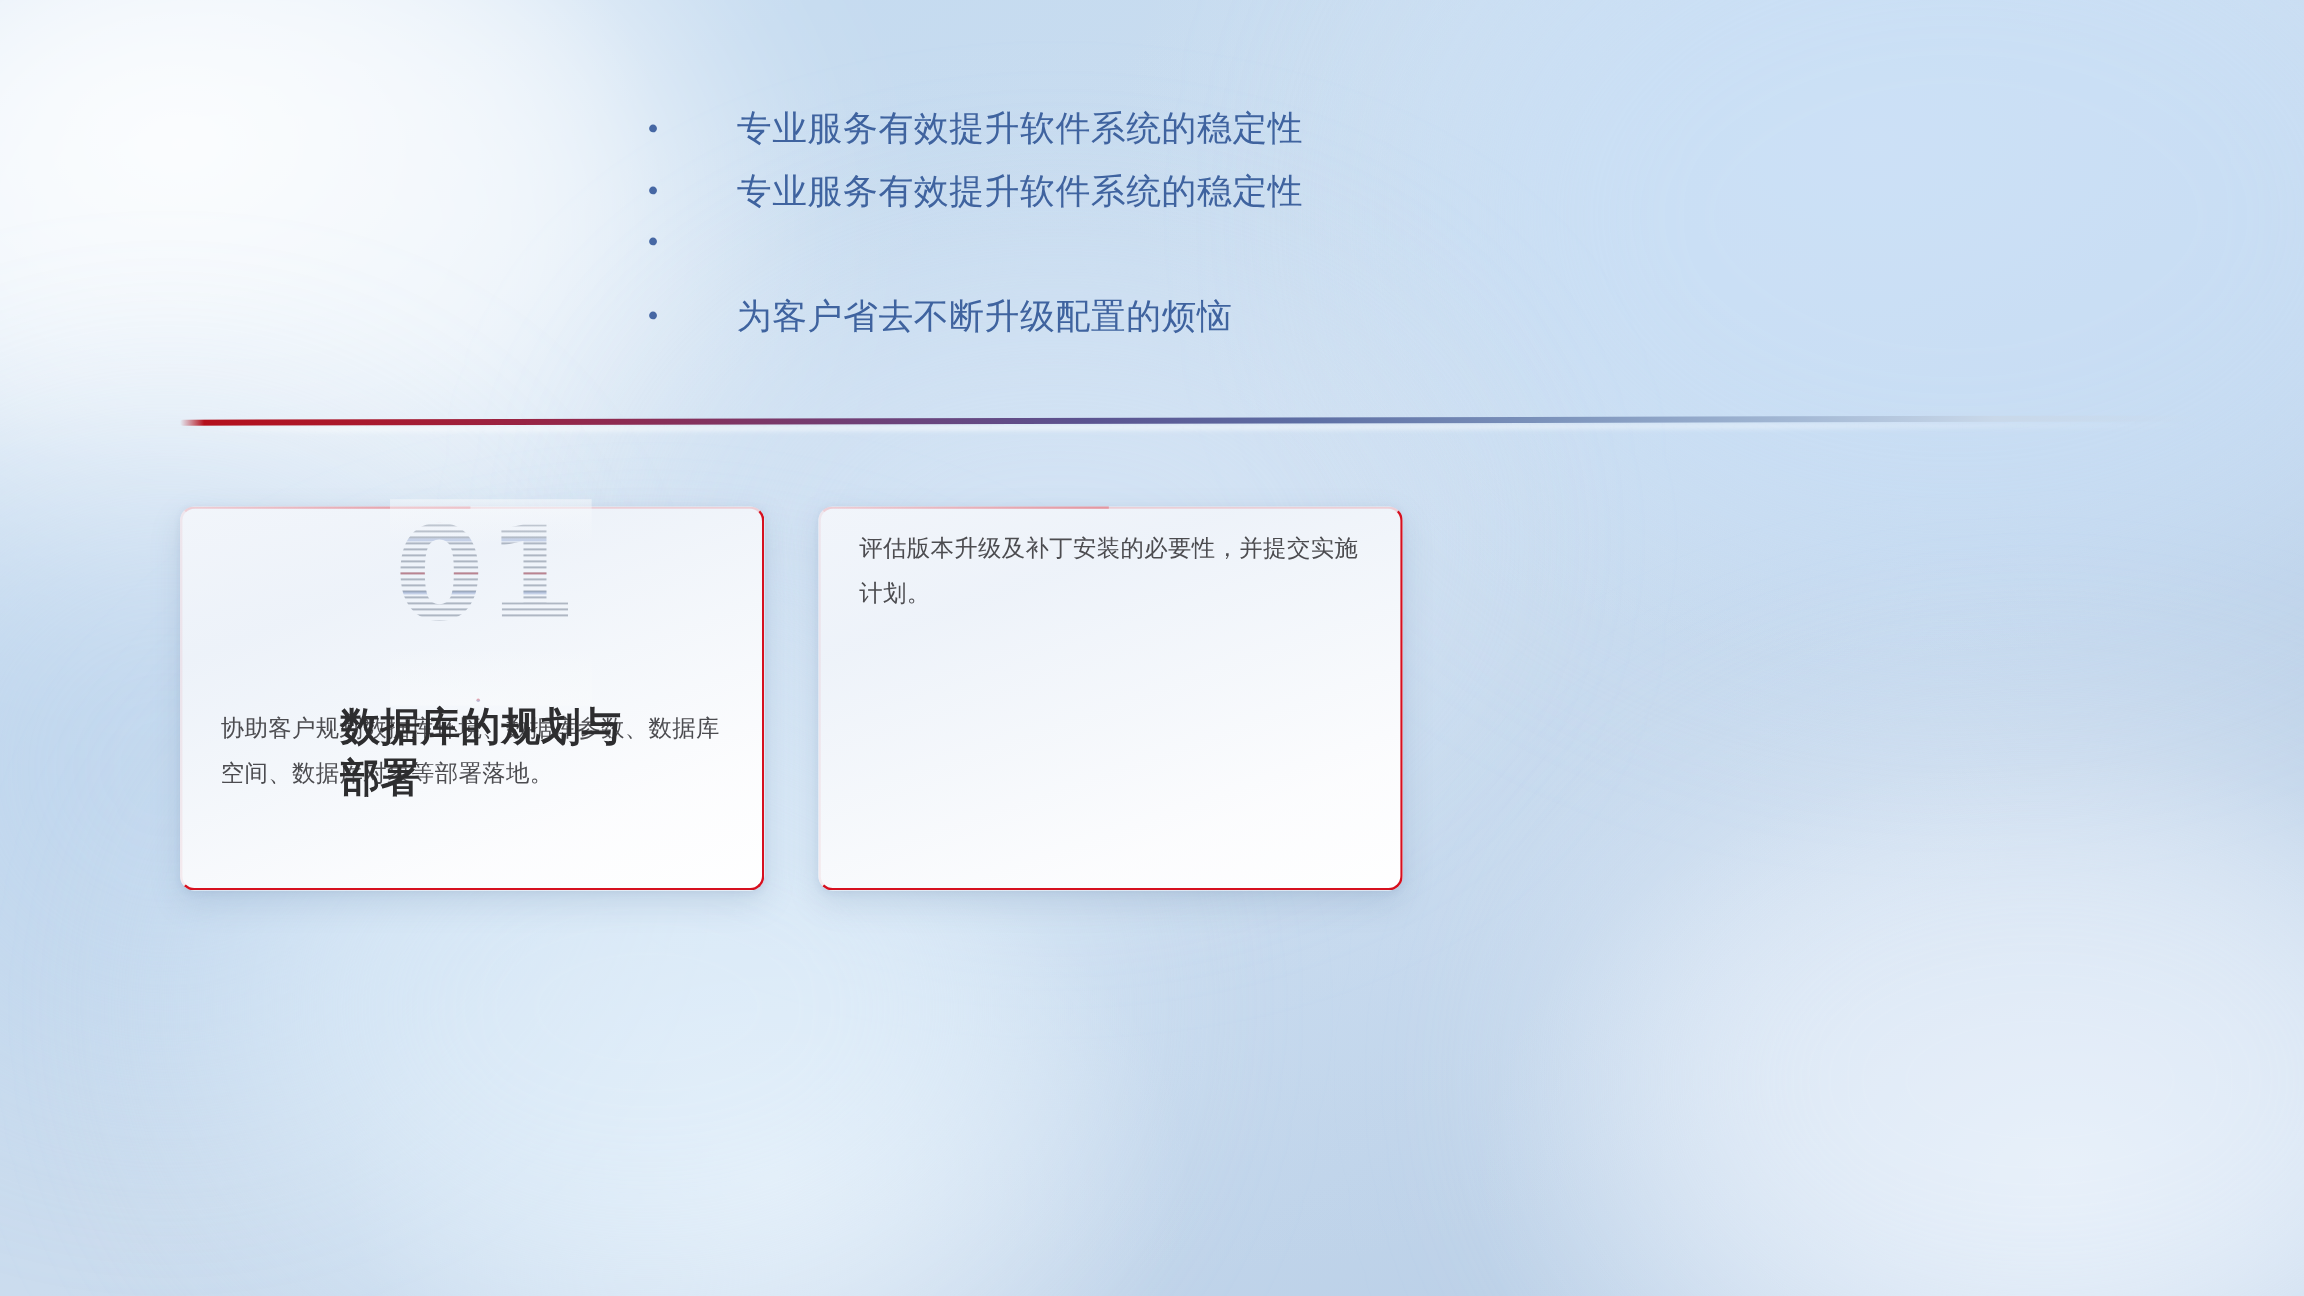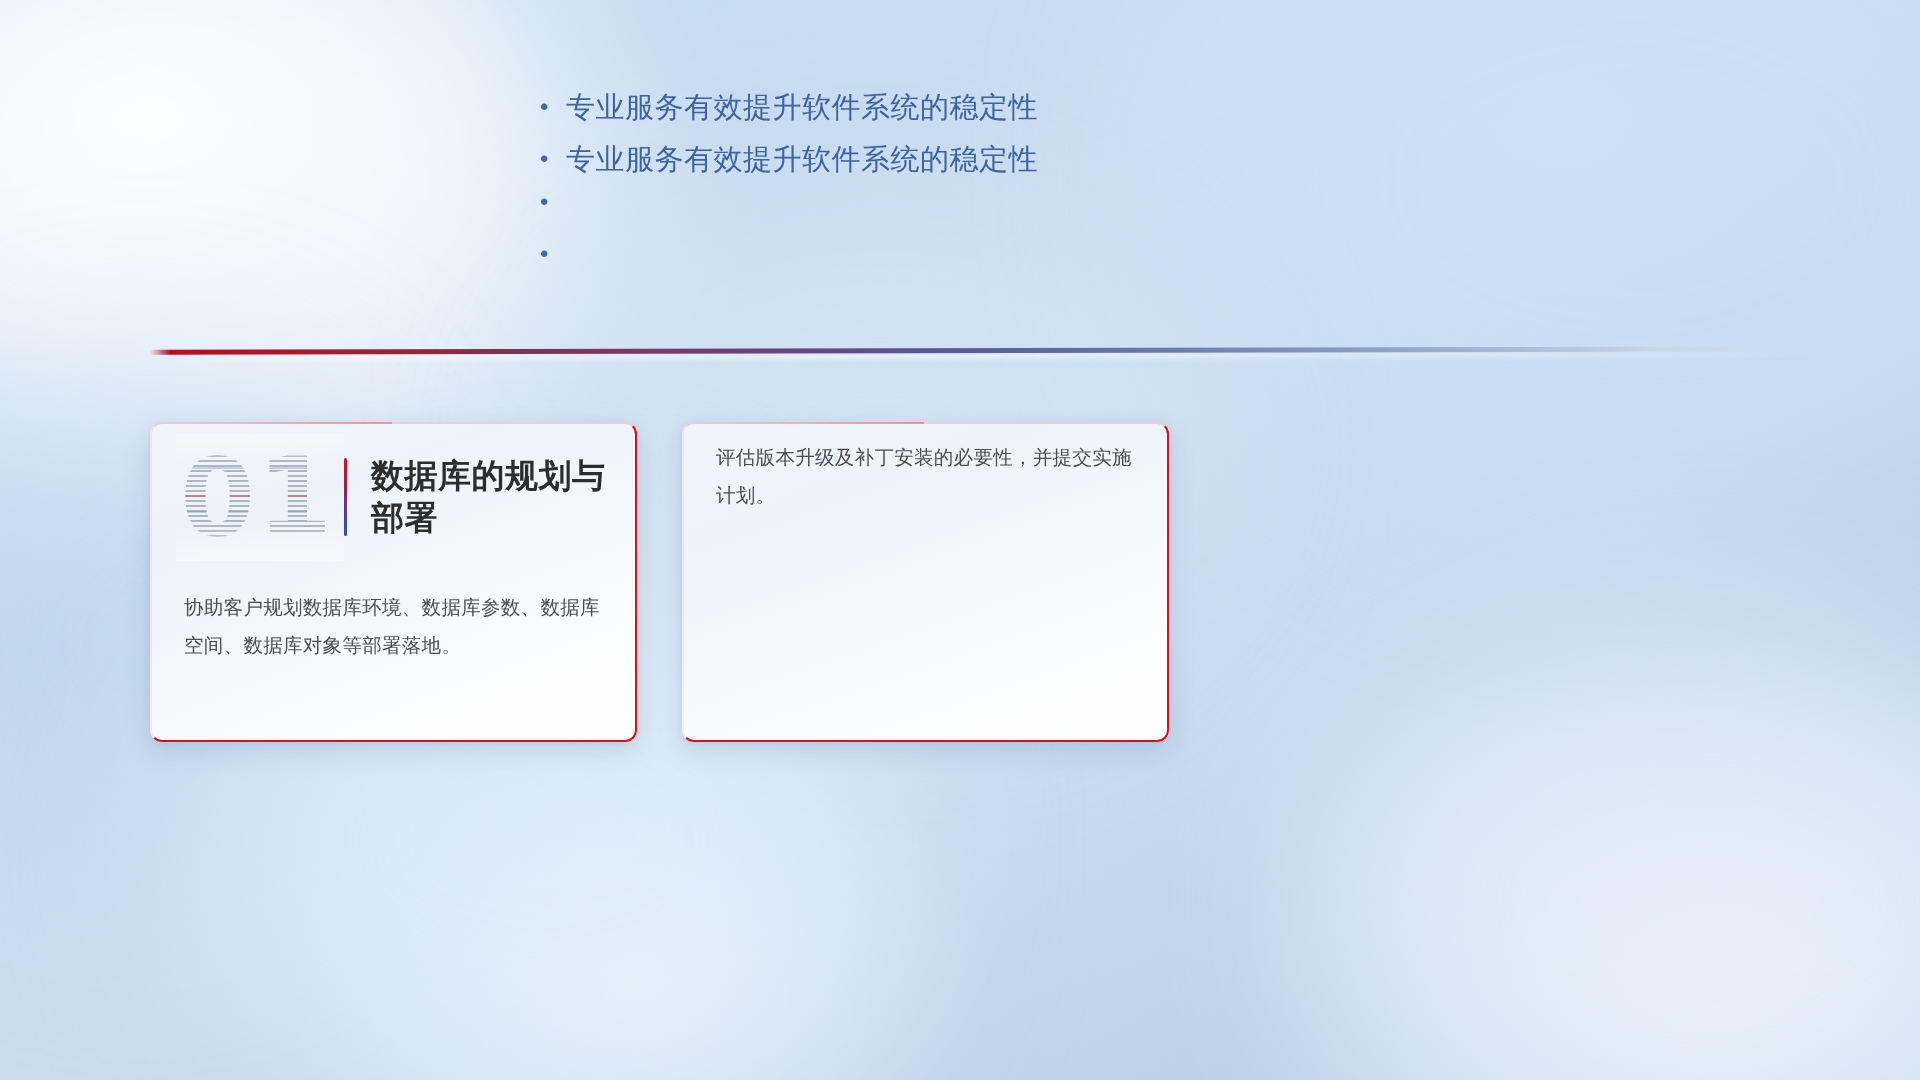--- a/index.html
+++ b/index.html
@@ -55,20 +55,21 @@
     text-align: left;
     position: relative;
     top: -2px;
   }
   .bullet-text {
     font-size: 29px;
     letter-spacing: 0.5px;
     color: #3f639f;
     font-weight: 500;
     white-space: nowrap;
+    margin-left: 48px;
   }
 
   
   .divider-wrap {
     position: absolute;
     left: 150px;
     top: 344px;
     width: 1680px;
     height: 18px;
   }
@@ -151,20 +152,21 @@
     background: linear-gradient(90deg, rgba(214,16,31,0.0) 0%, rgba(214,16,31,0.30) 100%);
   }
 
   .card-head {
     position: relative;
     height: 150px;
     display: flex;
     align-items: center;
     padding-left: 30px;
     box-sizing: border-box;
+    flex-direction: column;
   }
 
   
   .ghost-number {
     position: relative;
     width: 160px;
     flex: 0 0 160px;
     height: 115px;
   }
   .ghost-number .gn-text {
@@ -271,20 +273,21 @@
       <span class="bullet-dot">•</span>
       <span class="bullet-text">专业服务有效提升软件系统的稳定性</span>
     </div>
 
     <div class="bullet-row">
       <span class="bullet-dot">•</span>
     </div>
 
     <div class="bullet-row">
       <span class="bullet-dot">•</span>
+      <span class="bullet-text">为客户省去不断升级配置的烦恼</span>
     </div>
 
   </div>
 
   <div class="divider-wrap">
     <div class="divider-shadow"></div>
     <div class="divider-main"></div>
   </div>
 
   <div class="cards">

